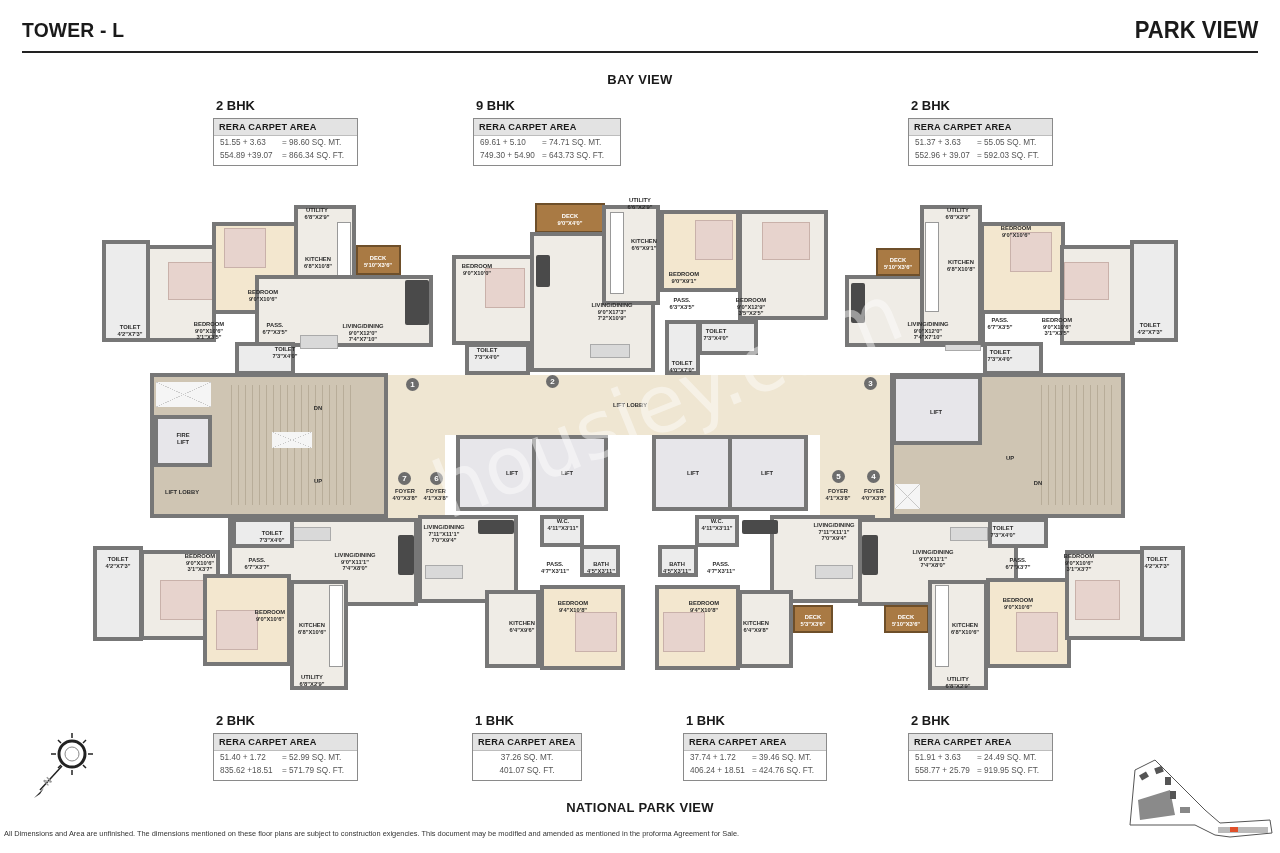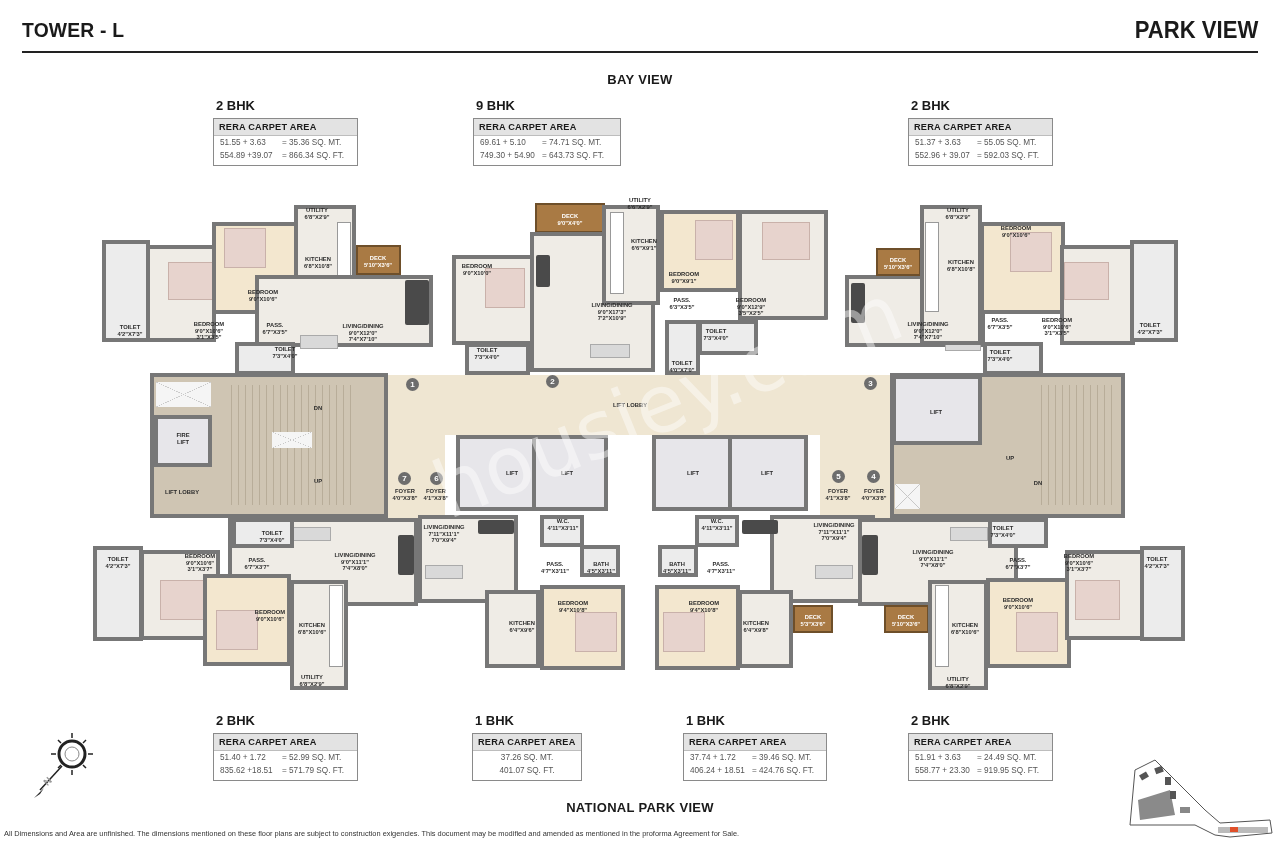--- a/index.html
+++ b/index.html
@@ -54,21 +54,21 @@
 <div class="hdr-right">PARK VIEW</div>
 <div class="hdr-rule"></div>
 <div class="view-top">BAY VIEW</div>
 
 <div class="area-block" style="left:213px; top:98px;">
   <div class="ut">2 BHK</div>
   <div class="area-table" style="width:145px;">
     <div class="th">RERA CARPET AREA</div>
     <div class="tr">
         <span class="a">51.55 + 3.63</span>
-        <span>= 35.36 SQ. MT.</span>
+        <span>= 98.60 SQ. MT.</span>
       </div>
     <div class="tr">
         <span class="a">554.89 +39.07</span>
         <span>= 866.34 SQ. FT.</span>
       </div>
   </div>
 </div>
 <div class="area-block" style="left:473px; top:98px;">
   <div class="ut">9 BHK</div>
   <div class="area-table" style="width:148px;">
@@ -335,21 +335,21 @@
 </div>
 <div class="area-block" style="left:908px; top:713px;">
   <div class="ut">2 BHK</div>
   <div class="area-table" style="width:145px;">
     <div class="th">RERA CARPET AREA</div>
     <div class="tr">
         <span class="a">51.91 + 3.63</span>
         <span>= 24.49 SQ. MT.</span>
       </div>
     <div class="tr">
-        <span class="a">558.77 + 23.30</span>
+        <span class="a">558.77 + 25.79</span>
         <span>= 919.95 SQ. FT.</span>
       </div>
   </div>
 </div>
 
 <div class="compass">
   <svg width="70" height="75" viewBox="0 0 70 75">
     <circle cx="44" cy="26" r="13" fill="none" stroke="#222" stroke-width="3"></circle>
     <circle cx="44" cy="26" r="7" fill="none" stroke="#888" stroke-width="1"></circle>
     <g stroke="#222" stroke-width="1.5">

